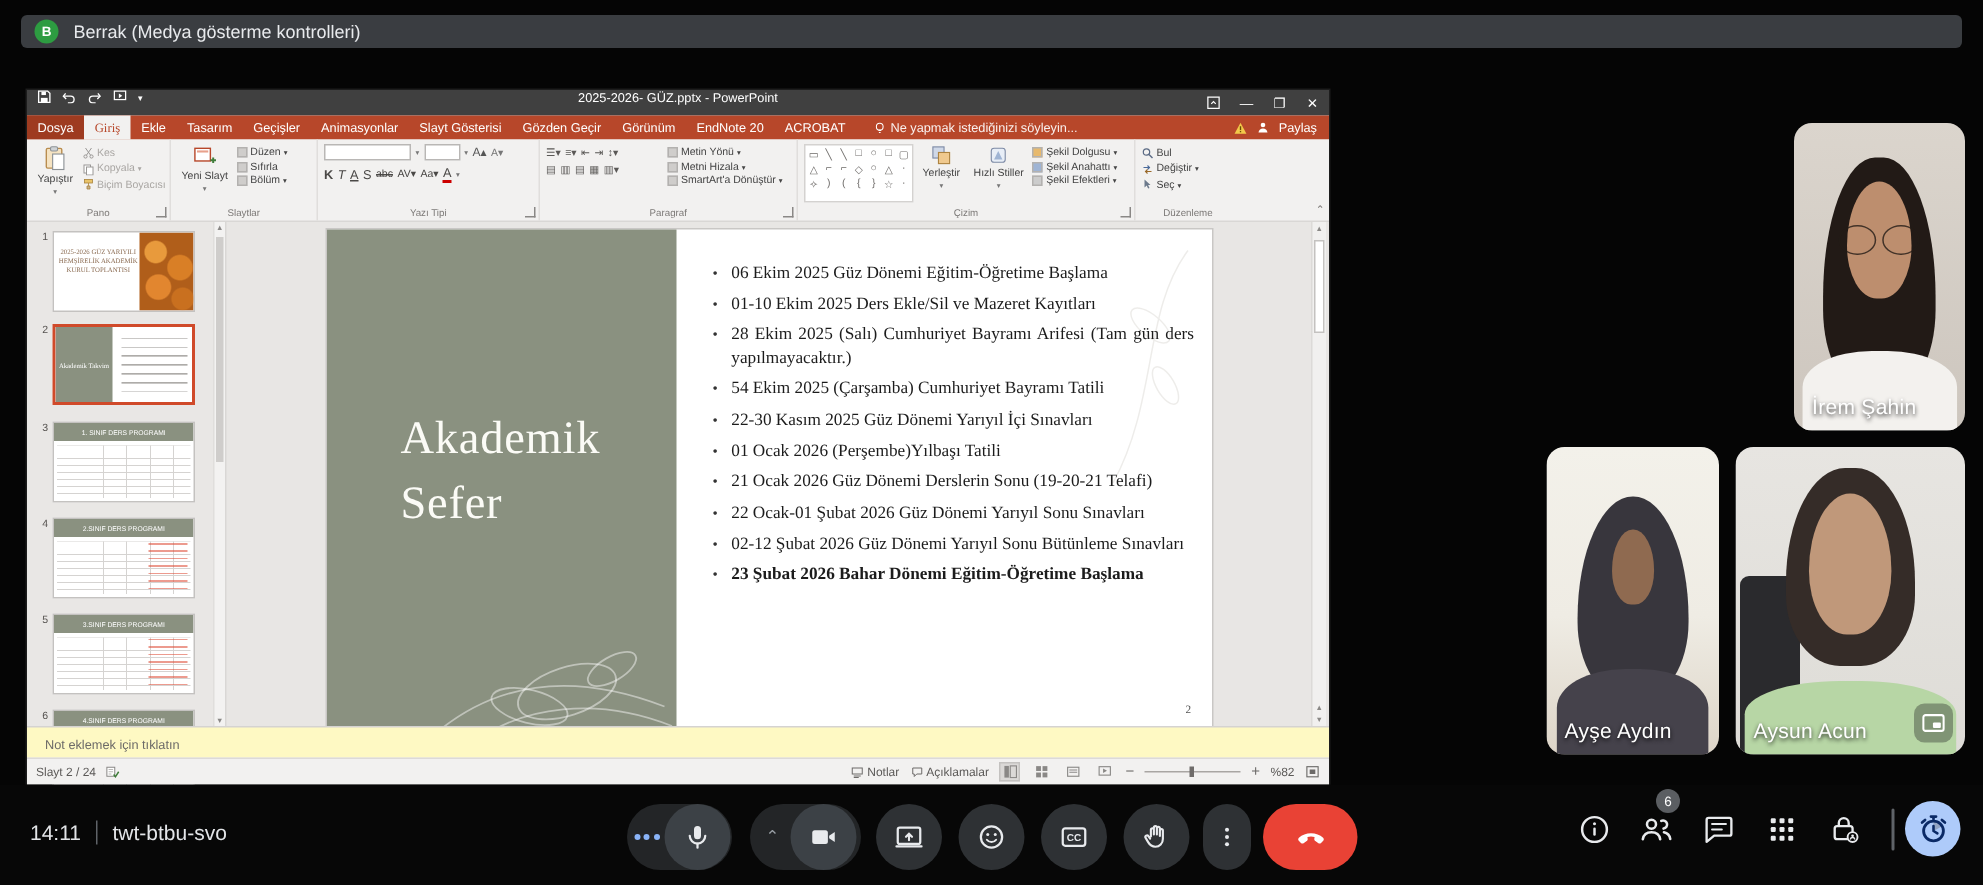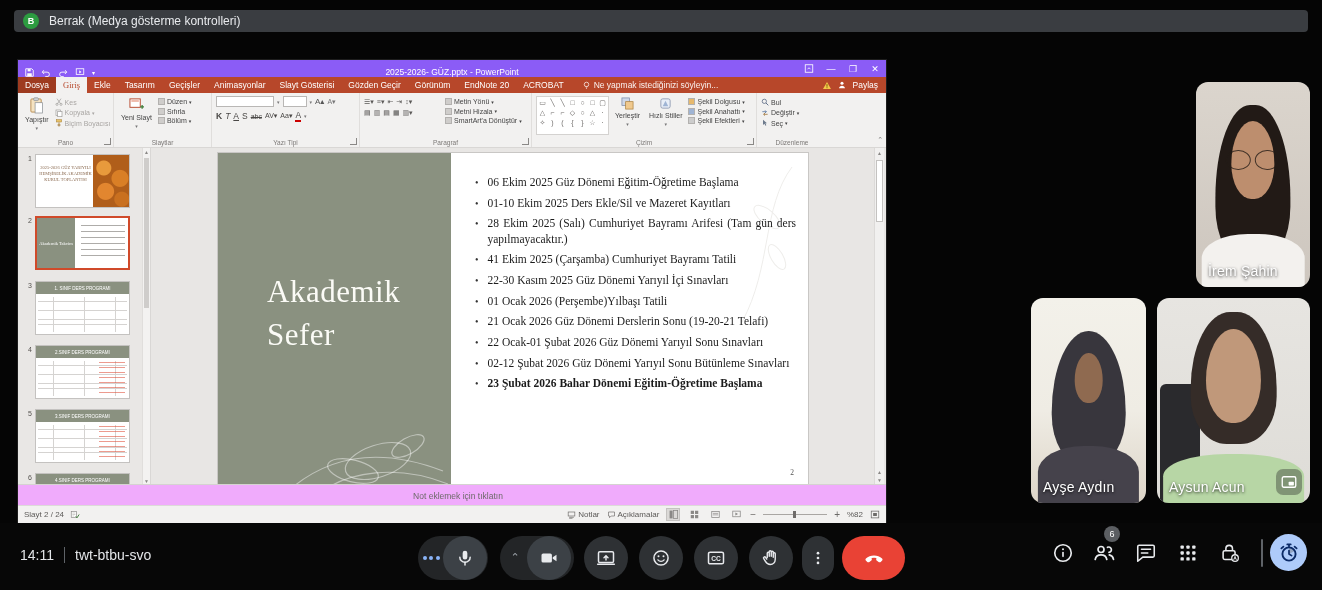--- a/index.html
+++ b/index.html
@@ -10,22 +10,22 @@
   
   .top-banner{position:absolute;left:14px;right:14px;top:10px;height:22px;background:#3a3d41;
               border-radius:4px;display:flex;align-items:center;gap:10px;padding-left:9px;}
   .banner-avatar{width:16px;height:16px;border-radius:50%;background:#2d9c41;color:#fff;
                  font-size:9px;font-weight:700;display:flex;align-items:center;justify-content:center;}
   .banner-text{color:#e8eaed;font-size:12px;}
 
   
   .ppt{position:absolute;left:18px;top:60px;width:868px;height:463px;background:#f2f1f0;
        box-shadow:0 0 0 1px #1d1d1d;}
-  .ppt-titlebar{position:absolute;left:0;top:0;right:0;height:17px;background:#8b5cf6;
-                display:flex;align-items:flex-end;color:#fff;}
+  .ppt-titlebar{position:absolute;left:0;top:0;right:0;height:17px;background:#404040;
+                display:flex;align-items:flex-start;color:#fff;}
   .qat{display:flex;align-items:center;gap:7px;padding-left:7px;}
   .qat svg{display:block}
   .ppt-title{position:absolute;left:0;right:0;text-align:center;font-size:8.5px;color:#fff;pointer-events:none;}
   .win-controls{margin-left:auto;display:flex;align-items:center;height:100%;}
   .win-btn{width:22px;height:100%;display:flex;align-items:center;justify-content:center;
            color:#fff;font-size:9px;}
   .win-close{background:transparent}
 
   .ppt-tabs{position:absolute;left:0;top:17px;right:0;height:16px;background:#b7472a;
             display:flex;align-items:stretch;font-size:8.5px;color:#fff;}
@@ -104,23 +104,23 @@
   .bullet .dot{flex:0 0 auto;font-size:10px;line-height:1.5;color:#333;}
   .bullet .txt{text-align:justify;}
   .bullet-bold .txt{font-weight:700;}
   .pagenum{position:absolute;right:14px;bottom:9px;font-size:7.5px;color:#555;font-family:"Liberation Serif",serif;}
   .slide-scroll{position:absolute;right:2px;top:0;bottom:0;width:9px;background:#f1f0ef;border-left:1px solid #dcdad8;}
   .slide-scroll .arr{height:10px;font-size:5px;color:#8a8886;display:flex;align-items:center;justify-content:center;}
   .slide-scroll .sthumb{position:absolute;left:1px;right:1px;top:12px;height:60px;background:#fff;border:1px solid #c4c2c0;}
   .slide-scroll .navs{position:absolute;bottom:2px;left:0;right:0;display:flex;flex-direction:column;gap:2px;
                       align-items:center;font-size:5px;color:#8a8886;}
 
-  .notes-bar{position:absolute;left:0;right:0;bottom:17px;height:21px;background:#f0abfc;
+  .notes-bar{position:absolute;left:0;right:0;bottom:17px;height:21px;background:#fef9c3;
              border-top:1px solid #d5d3d1;display:flex;align-items:center;padding-left:12px;
-             font-size:8.5px;color:#6c6a68;justify-content:center;}
+             font-size:8.5px;color:#6c6a68;}
   .statusbar{position:absolute;left:0;right:0;bottom:0;height:17px;background:#f2f1f0;
              border-top:1px solid #dcdad8;display:flex;align-items:center;font-size:8px;color:#5c5a58;
              padding:0 6px;gap:6px;}
   .status-right{margin-left:auto;display:flex;align-items:center;gap:7px;}
   .viewbtn{width:14px;height:13px;display:flex;align-items:center;justify-content:center;}
   .viewbtn.active{background:#dbd9d7;border:1px solid #c4c2c0;box-sizing:border-box;}
   .zoom-track{width:64px;height:1px;background:#a9a6a3;position:relative;}
   .zoom-thumb{position:absolute;left:30px;top:-3px;width:2.5px;height:7px;background:#6f6c6a;}
 
   
@@ -602,21 +602,21 @@
               <div class="bullet">
                   <span class="dot">•</span>
                   <span class="txt">01-10 Ekim 2025 Ders Ekle/Sil ve Mazeret Kayıtları</span>
                 </div>
               <div class="bullet">
                   <span class="dot">•</span>
                   <span class="txt">28 Ekim 2025 (Salı) Cumhuriyet Bayramı Arifesi (Tam gün ders yapılmayacaktır.)</span>
                 </div>
               <div class="bullet">
                   <span class="dot">•</span>
-                  <span class="txt">41 Ekim 2025 (Çarşamba) Cumhuriyet Bayramı Tatili</span>
+                  <span class="txt">54 Ekim 2025 (Çarşamba) Cumhuriyet Bayramı Tatili</span>
                 </div>
               <div class="bullet">
                   <span class="dot">•</span>
                   <span class="txt">22-30 Kasım 2025 Güz Dönemi Yarıyıl İçi Sınavları</span>
                 </div>
               <div class="bullet">
                   <span class="dot">•</span>
                   <span class="txt">01 Ocak 2026 (Perşembe)Yılbaşı Tatili</span>
                 </div>
               <div class="bullet">

